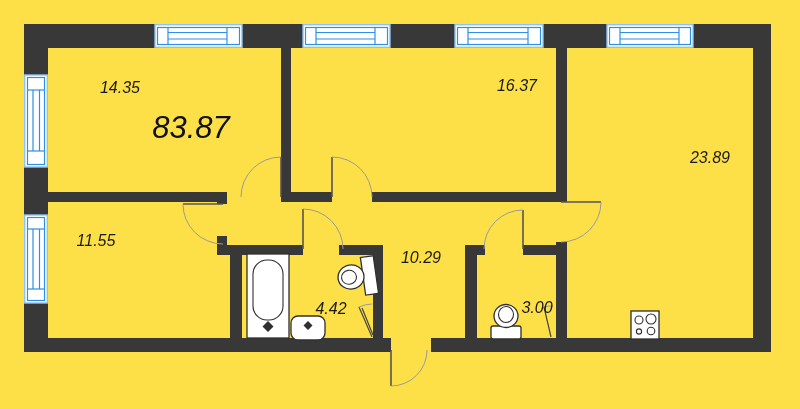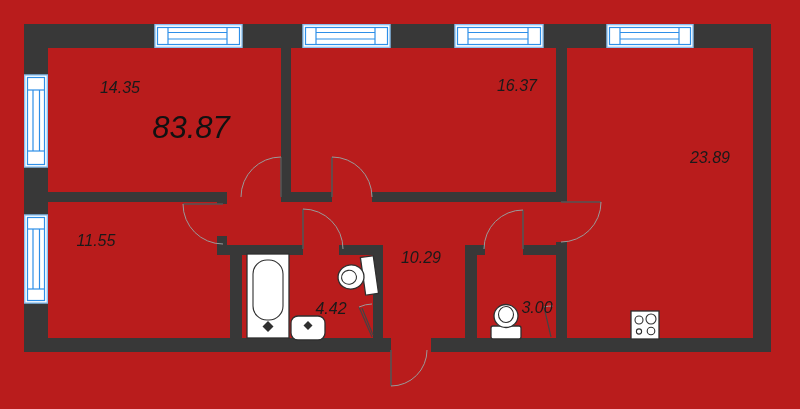--- a/index.html
+++ b/index.html
@@ -1,17 +1,17 @@
 <!DOCTYPE html>
 <html><head>
 <meta charset="utf-8">
 <style>
   html,body{margin:0;padding:0;background:#ffffff;}
   .plan-wrap{
-    width:800px;height:409px;position:relative;background:#b91c1c;
+    width:800px;height:409px;position:relative;background:#fde047;
     font-family:"Liberation Sans", sans-serif;
   }
   svg{display:block;}
   .wall{fill:#383838;stroke:none;}
   .win-outer{fill:#ffffff;stroke:#8cc3f2;stroke-width:1.4;}
   .win-line{fill:none;stroke:#2e8fe8;stroke-width:1.2;}
   .door-arc{fill:none;stroke:#9a9a9a;stroke-width:1;}
   .door-leaf{fill:none;stroke:#555555;stroke-width:1.6;}
   .door-leaf-thin{fill:none;stroke:#444444;stroke-width:1.2;}
   .fixture{fill:#ffffff;stroke:#2f2f2f;stroke-width:1.3;}

